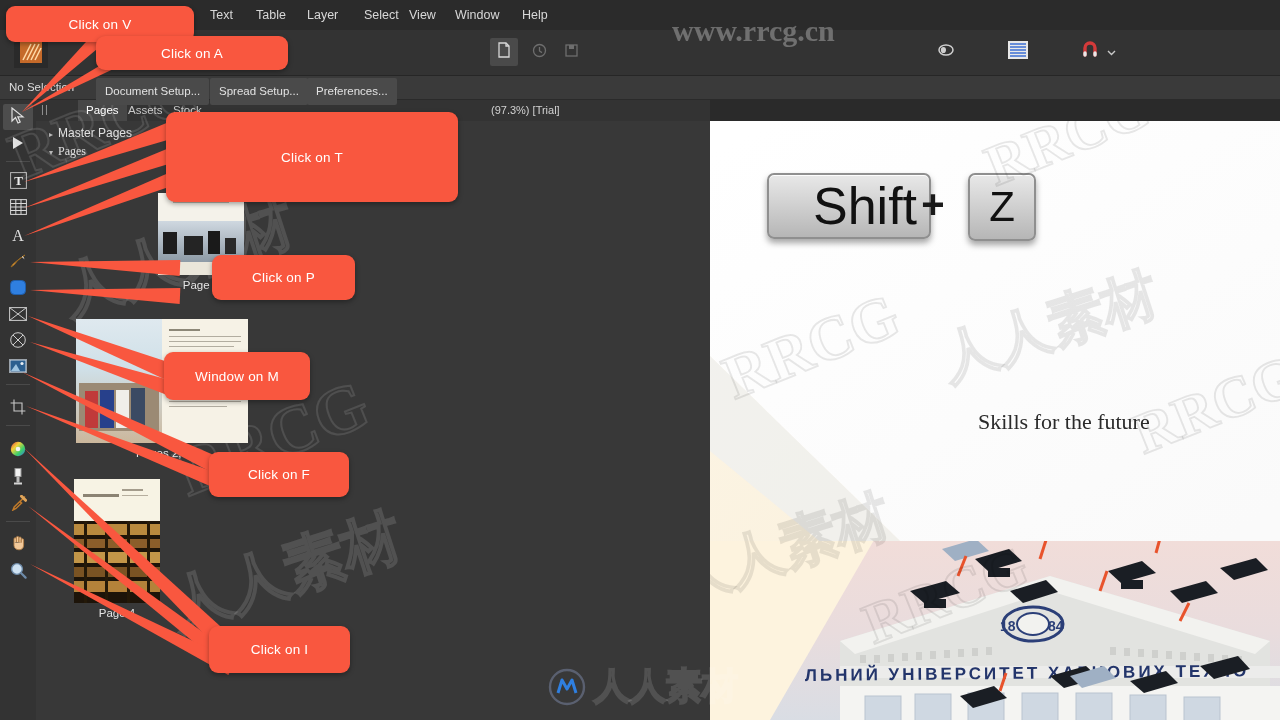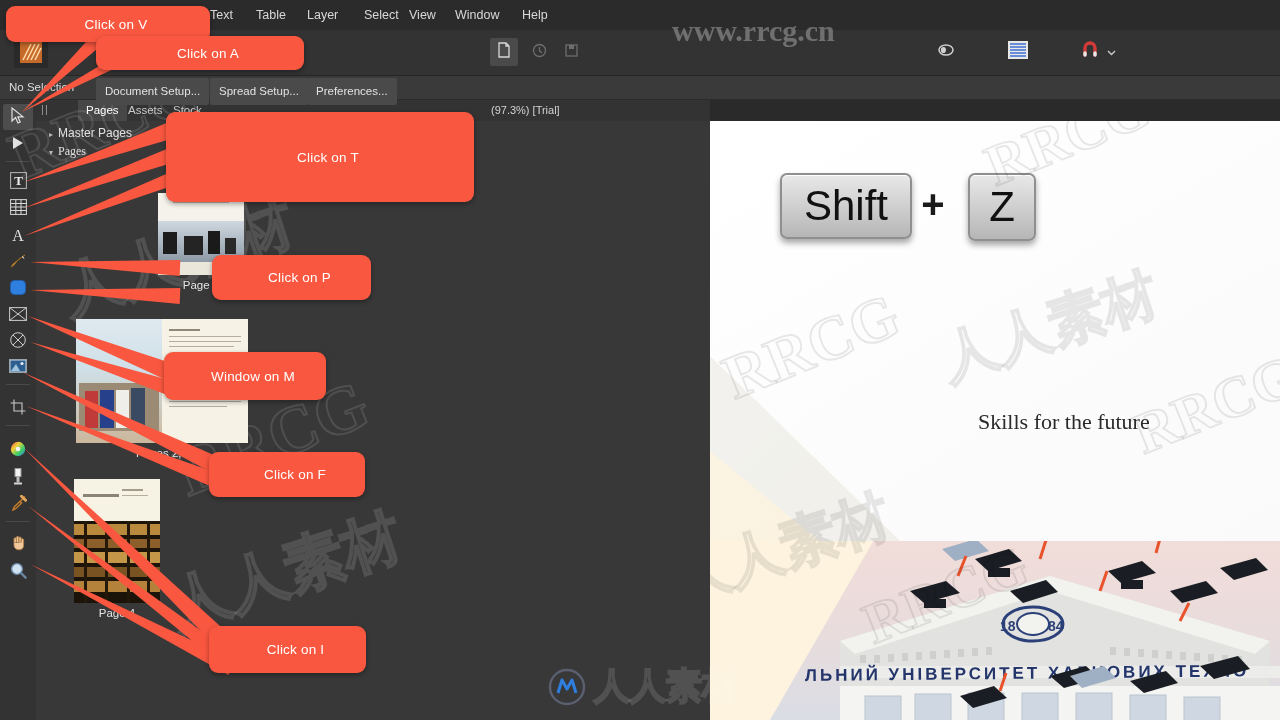--- a/index.html
+++ b/index.html
@@ -59,21 +59,21 @@
           color:#111;font-weight:400;
           background:linear-gradient(180deg,#e8e8e8 0%,#d2d2d2 45%,#b6b6b6 100%);
           border:2px solid #8f8f8f;
           box-shadow:0 4px 6px rgba(0,0,0,.35), inset 0 1px 0 rgba(255,255,255,.9);}
   #plussign{position:absolute;color:#1a1a1a;font-weight:600;}
   #subtitle{position:absolute;color:#2b2b2b;font-family:"Liberation Serif",serif;}
 
   
   .callout{position:absolute;border-radius:9px;display:flex;align-items:center;
            justify-content:center;color:#ffffff;font-size:13.5px;letter-spacing:.2px;
-           box-shadow:0 2px 5px rgba(0,0,0,.35);padding-left:16px;}
+           box-shadow:0 2px 5px rgba(0,0,0,.35);}
 
   
   .wm{position:absolute;pointer-events:none;}
   .wm-rrcg{font-family:"Liberation Serif",serif;font-weight:700;
      color:transparent;-webkit-text-stroke:2px rgba(255,255,255,.13);opacity:.9;}
   .wm-rrcg.dark{-webkit-text-stroke:2px rgba(0,0,0,.10);}
   .wm-cn{font-family:"DejaVu Sans",sans-serif;font-weight:700;
      color:transparent;-webkit-text-stroke:2px rgba(255,255,255,.13);}
   .wm-cn.dark{-webkit-text-stroke:2px rgba(0,0,0,.09);}
   #wm-url{position:absolute;font-family:"Liberation Serif",serif;font-weight:700;
@@ -191,21 +191,21 @@
               <path d="M330,438 l7,-22"></path>
               <path d="M446,432 l6,-22"></path>
             <path d="M390,470 l7,-20"></path>
               <path d="M470,500 l9,-18"></path>
               <path d="M290,570 l6,-18"></path>
           </g>
         </g>
       </g>
     </svg>
 
-    <div class="keycap" style="left:70px;top:52px;width:128px;height:62px;font-size:42px;">
+    <div class="keycap" style="left:57px;top:52px;width:128px;height:62px;font-size:52px;padding-left:32px;">
       <span>Shift</span>
     </div>
     <div id="plussign" style="left:207px;top:52px;width:32px;height:62px;
          display:flex;align-items:center;justify-content:center;font-size:40px;">+</div>
     <div class="keycap" style="left:258px;top:52px;width:64px;height:64px;font-size:42px;">
       <span>Z</span>
     </div>
 
     <div id="subtitle" style="left:268px;top:288px;font-size:22px;">Skills for the future</div>
 

